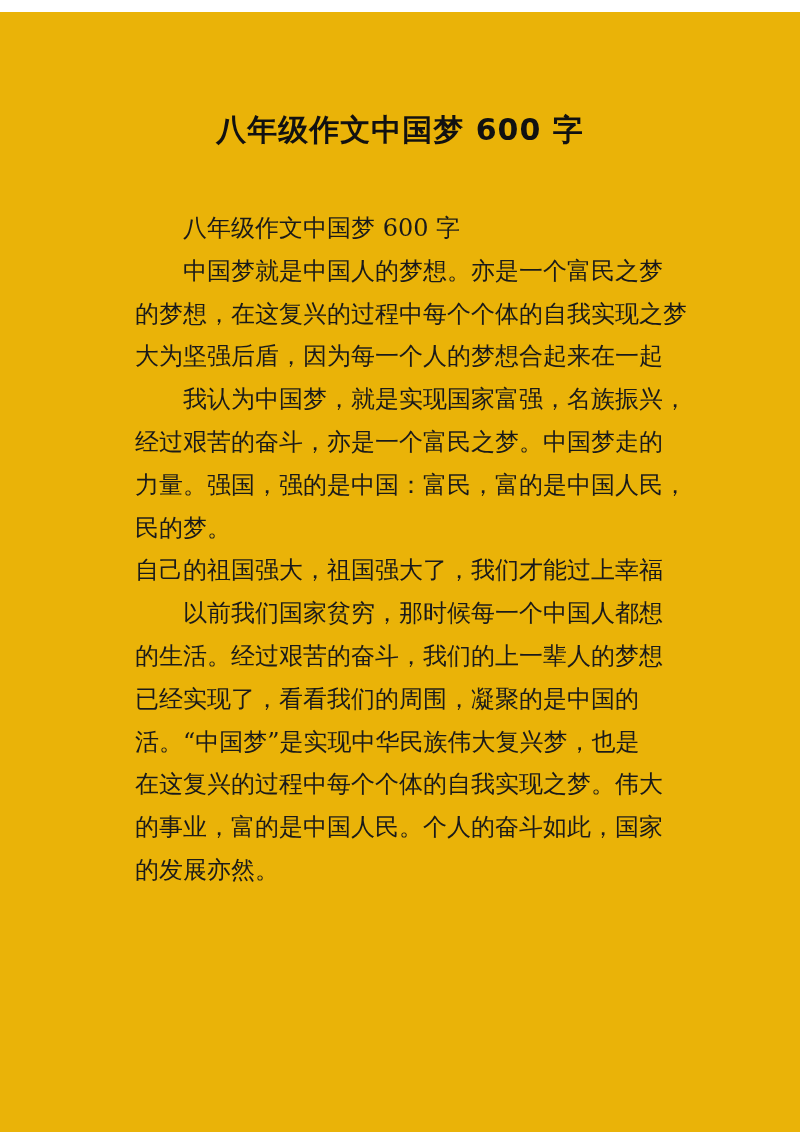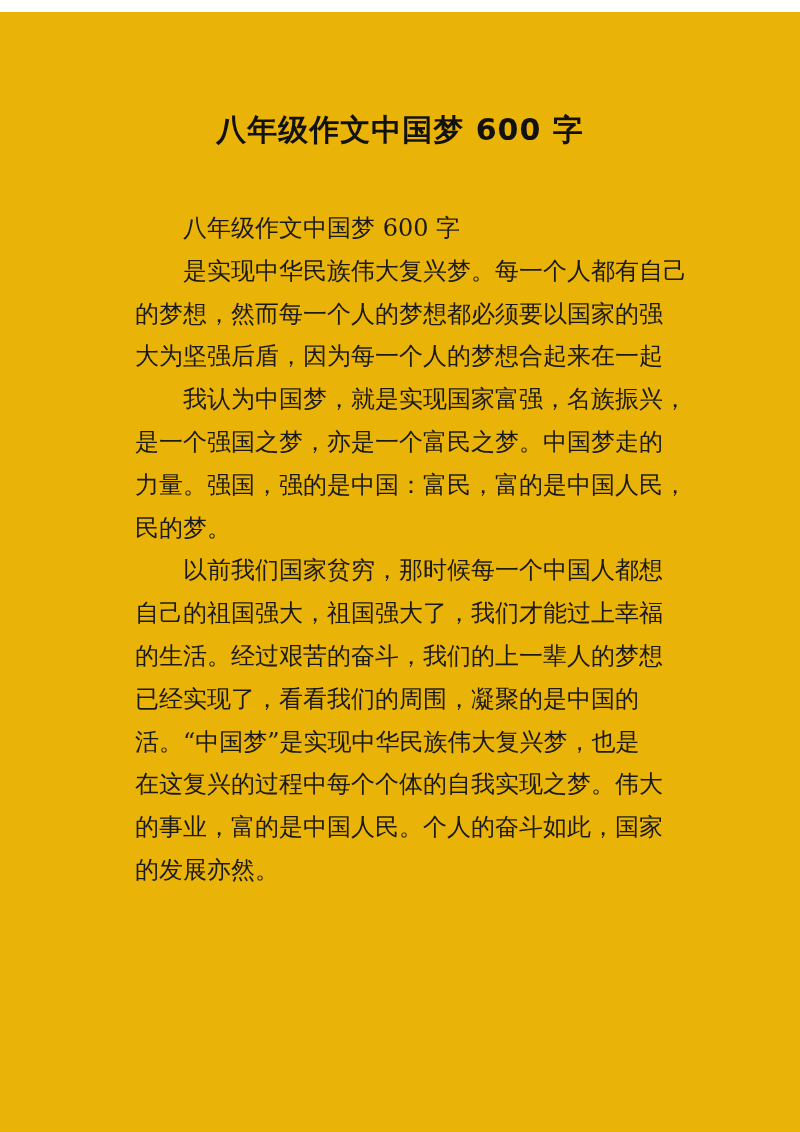--- a/index.html
+++ b/index.html
@@ -20,29 +20,29 @@
   .line { white-space: nowrap; height: 42.8px; overflow: visible; }
   .indent { padding-left: 48px; }
 </style>
 </head>
 <body>
 
 <div class="page">
   <div class="title">八年级作文中国梦 600 字</div>
   <div class="body">
     <div class="line indent">八年级作文中国梦 600 字</div>
-    <div class="line indent">是实现中华民族伟大复兴梦。每一个人都有自己</div>
-    <div class="line">的梦想，然而每一个人的梦想都必须要以国家的强</div>
+    <div class="line indent">中国梦就是中国人的梦想。亦是一个富民之梦</div>
+    <div class="line">的梦想，在这复兴的过程中每个个体的自我实现之梦</div>
     <div class="line">大为坚强后盾，因为每一个人的梦想合起来在一起</div>
     <div class="line indent">我认为中国梦，就是实现国家富强，名族振兴，</div>
-    <div class="line">是一个强国之梦，亦是一个富民之梦。中国梦走的</div>
+    <div class="line">经过艰苦的奋斗，亦是一个富民之梦。中国梦走的</div>
     <div class="line">力量。强国，强的是中国：富民，富的是中国人民，</div>
     <div class="line">民的梦。</div>
+    <div class="line">自己的祖国强大，祖国强大了，我们才能过上幸福</div>
     <div class="line indent">以前我们国家贫穷，那时候每一个中国人都想</div>
-    <div class="line">自己的祖国强大，祖国强大了，我们才能过上幸福</div>
     <div class="line">的生活。经过艰苦的奋斗，我们的上一辈人的梦想</div>
     <div class="line">已经实现了，看看我们的周围，凝聚的是中国的</div>
     <div class="line">活。“中国梦”是实现中华民族伟大复兴梦，也是</div>
     <div class="line">在这复兴的过程中每个个体的自我实现之梦。伟大</div>
     <div class="line">的事业，富的是中国人民。个人的奋斗如此，国家</div>
     <div class="line">的发展亦然。</div>
   </div>
 </div>
 
 </body></html>

